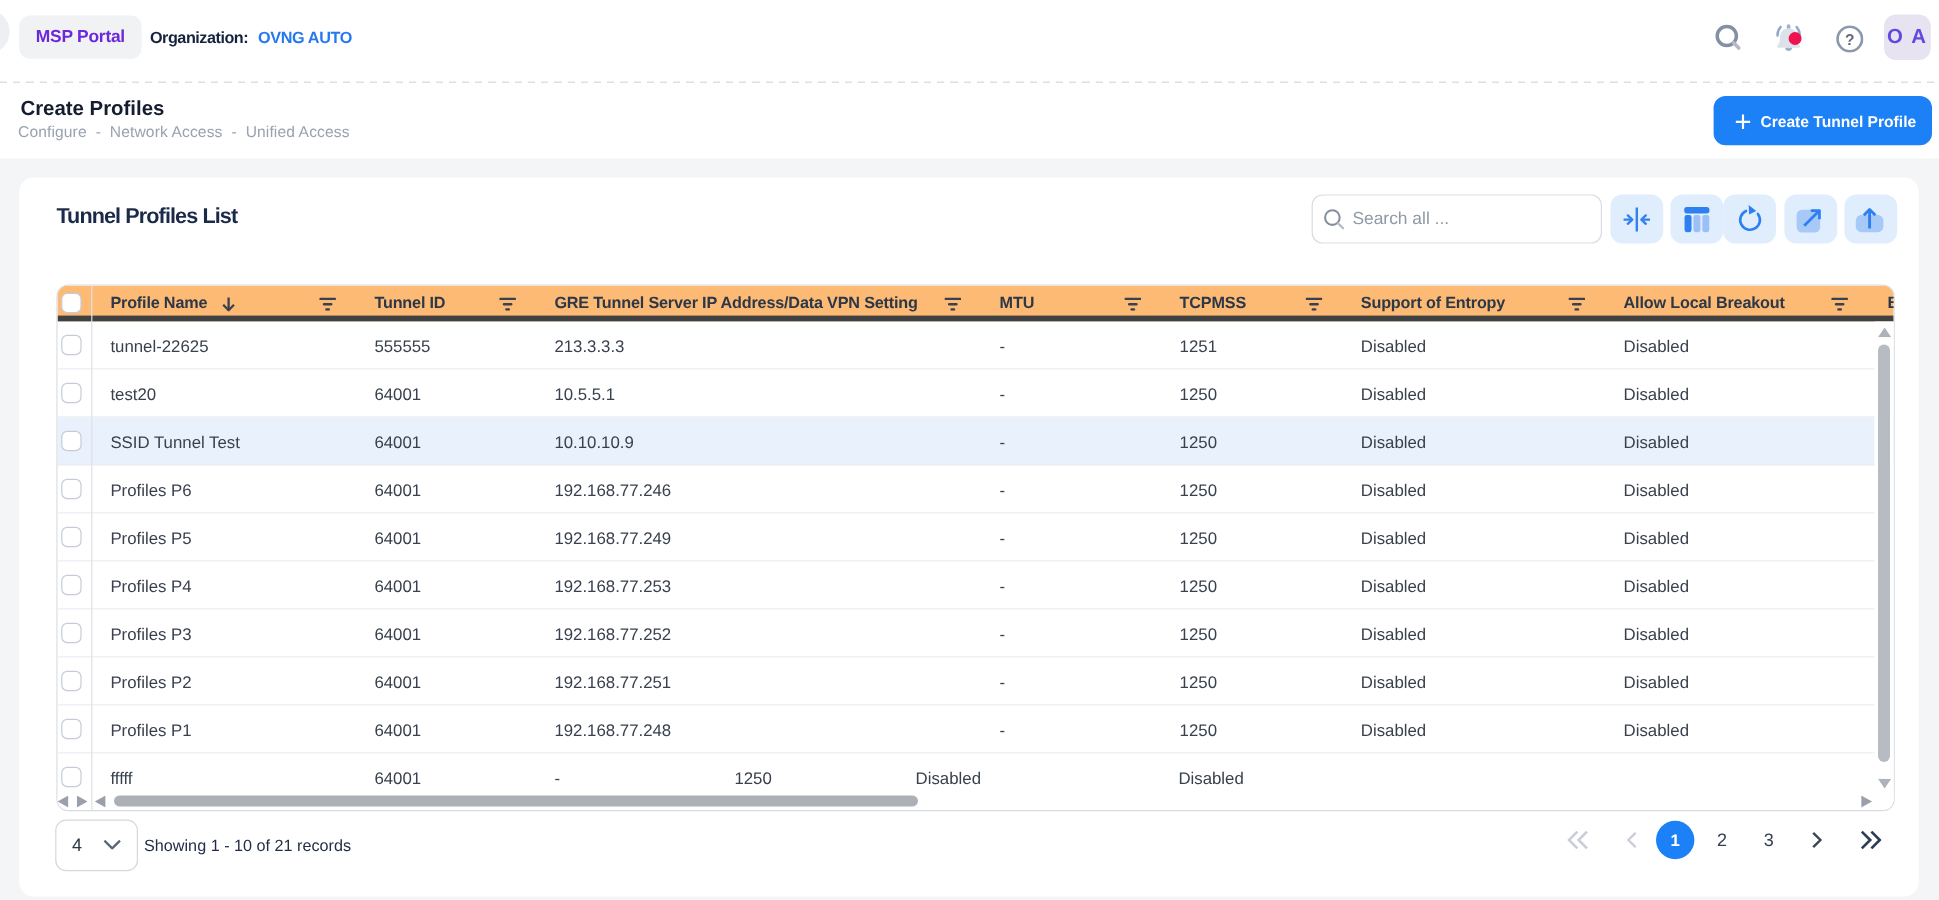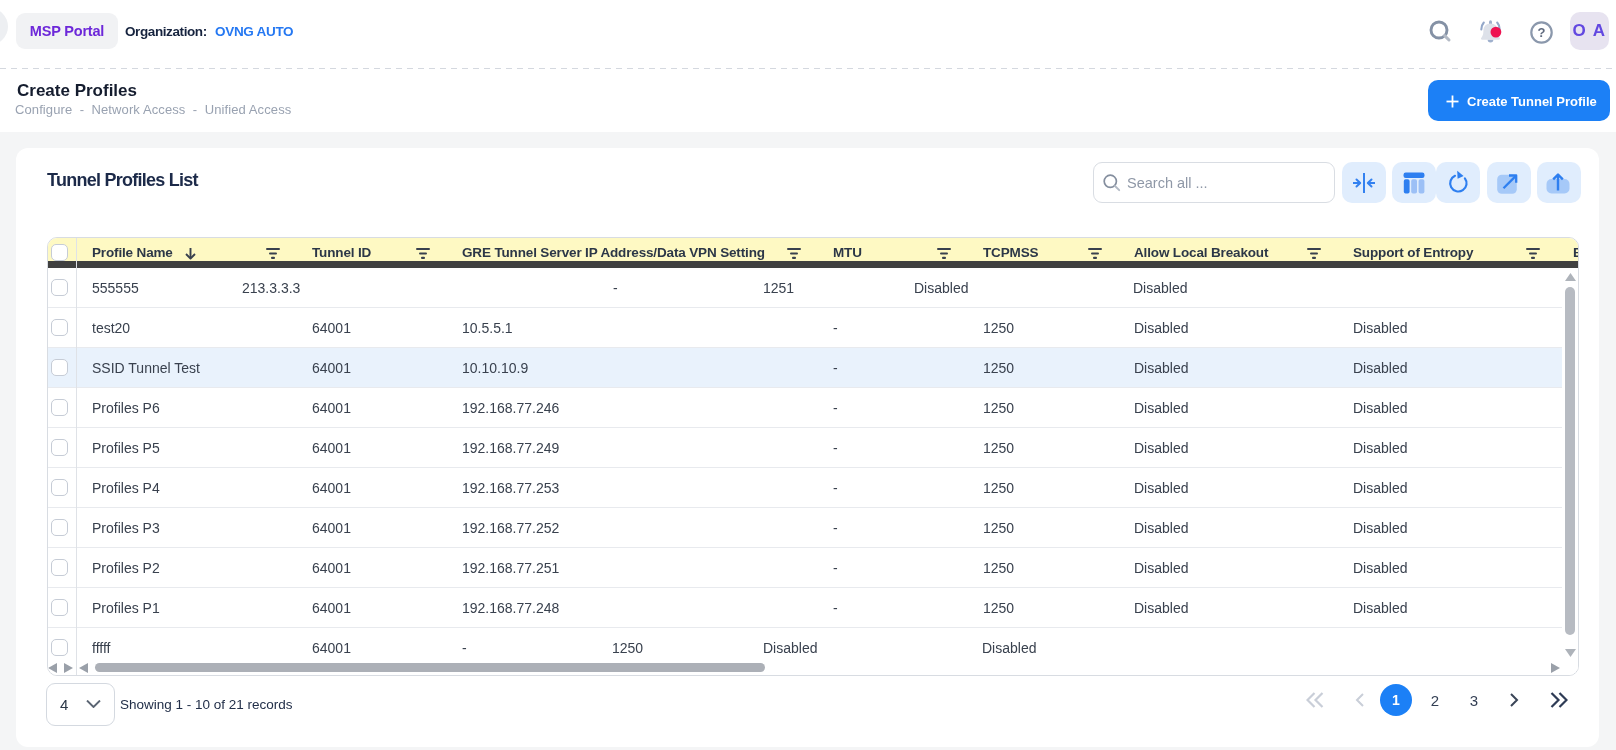--- a/index.html
+++ b/index.html
@@ -21,21 +21,21 @@
 #createbtn { position:absolute; left:1428px; top:80px; width:182px; height:41px; background:#1c80f6; border-radius:10px; }
 
 #card { position:absolute; left:16px; top:148px; width:1583px; height:599px; background:#fff; border-radius:12px; }
 #cardtitle { position:absolute; left:47px; top:170px; font-size:18px; letter-spacing:-0.75px; font-weight:bold; color:#1c2a49; }
 #search { position:absolute; left:1093px; top:162px; width:242px; height:41px; border:1px solid #d9dde3; border-radius:9px; background:#fff; }
 #search span { position:absolute; left:33px; top:12px; font-size:14.5px; color:#8f98a7; }
 .iconbtn { position:absolute; top:162px; width:44px; height:41px; background:#e0edfd; border-radius:10px; }
 
 #tbl { position:absolute; left:47px; top:237px; width:1532px; height:439px; border:1px solid #d8dce2; border-radius:10px; background:#fff; overflow:hidden; }
 .trow { display:flex; height:40px; border-bottom:1px solid #e8eaee; background:#fff; }
-#thead { display:flex; height:30px; background:#fef9c3; border-bottom:7px solid #404040; }
+#thead { display:flex; height:30px; background:#fdba74; border-bottom:5px solid #404040; }
 .hc { position:relative; font-size:13.5px; letter-spacing:-0.15px; font-weight:bold; color:#2c3747; line-height:29px; padding-left:15px; white-space:nowrap; flex:none; }
 .tc { position:relative; font-size:14px; color:#39414e; line-height:40px; padding-left:15px; white-space:nowrap; flex:none; }
 .c0 { width:29px; padding-left:0; }
 .c1 { width:220px; } .c2 { width:150px; } .c3 { width:371px; } .c4 { width:150px; }
 .c5 { width:151px; } .c6 { width:219px; } .c7 { width:219px; } .c8 { width:22px; padding-left:16px; }
 .sel { background:#e9f2fc; }
 .cb { position:absolute; left:3px; width:17px; height:17px; border:1.5px solid #c6ccd6; border-radius:5px; background:#fff; }
 #vsep { position:absolute; left:28px; top:0; height:437px; width:1px; background:#dfe2e7; }
 .filt { position:absolute; right:17px; top:10px; }
 
@@ -158,36 +158,37 @@
       <div class="hc c4">MTU<svg class="filt" width="14" height="11" viewBox="0 0 14 11">
             <rect x="0" y="0" width="14" height="2.1" rx="1" fill="#39414e"></rect>
             <rect x="3" y="4.4" width="8" height="2.1" rx="1" fill="#39414e"></rect>
             <rect x="5" y="8.8" width="4" height="2.1" rx="1" fill="#39414e"></rect>
           </svg></div>
       <div class="hc c5">TCPMSS<svg class="filt" width="14" height="11" viewBox="0 0 14 11">
             <rect x="0" y="0" width="14" height="2.1" rx="1" fill="#39414e"></rect>
             <rect x="3" y="4.4" width="8" height="2.1" rx="1" fill="#39414e"></rect>
             <rect x="5" y="8.8" width="4" height="2.1" rx="1" fill="#39414e"></rect>
           </svg></div>
+      <div class="hc c6">Support of Entropy<svg class="filt" width="14" height="11" viewBox="0 0 14 11">
+            <rect x="0" y="0" width="14" height="2.1" rx="1" fill="#39414e"></rect>
+            <rect x="3" y="4.4" width="8" height="2.1" rx="1" fill="#39414e"></rect>
+            <rect x="5" y="8.8" width="4" height="2.1" rx="1" fill="#39414e"></rect>
+          </svg></div>
       <div class="hc c7">Allow Local Breakout<svg class="filt" width="14" height="11" viewBox="0 0 14 11">
             <rect x="0" y="0" width="14" height="2.1" rx="1" fill="#39414e"></rect>
             <rect x="3" y="4.4" width="8" height="2.1" rx="1" fill="#39414e"></rect>
             <rect x="5" y="8.8" width="4" height="2.1" rx="1" fill="#39414e"></rect>
           </svg></div>
-      <div class="hc c6">Support of Entropy<svg class="filt" width="14" height="11" viewBox="0 0 14 11">
-            <rect x="0" y="0" width="14" height="2.1" rx="1" fill="#39414e"></rect>
-            <rect x="3" y="4.4" width="8" height="2.1" rx="1" fill="#39414e"></rect>
-            <rect x="5" y="8.8" width="4" height="2.1" rx="1" fill="#39414e"></rect>
-          </svg></div>
       <div class="hc c8">B</div>
     </div>
     <div class="trow">
       <div class="tc c0">
           <span class="cb" style="top:11px;"></span>
         </div>
+      <div class="tc c1">tunnel-22625</div>
       <div class="tc c2">555555</div>
       <div class="tc c3">213.3.3.3</div>
       <div class="tc c4">-</div>
       <div class="tc c5">1251</div>
       <div class="tc c6">Disabled</div>
       <div class="tc c7">Disabled</div>
       <div class="tc c8"></div>
     </div>
     <div class="trow">
       <div class="tc c0">

